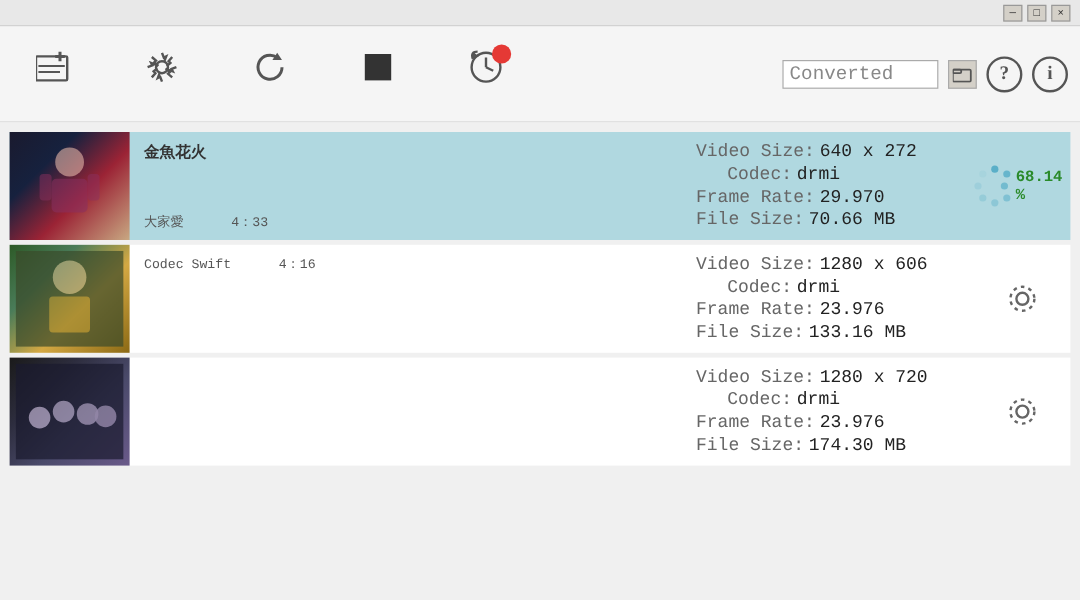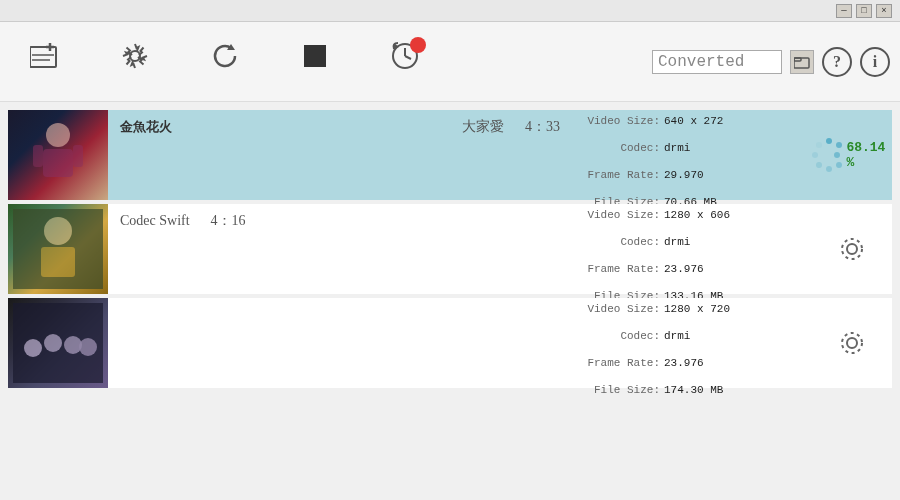--- a/index.html
+++ b/index.html
@@ -189,50 +189,49 @@
 
     
     .thumb-1 { background: linear-gradient(135deg, #1a1a2e 0%, #16213e 30%, #9b2335 60%, #c8a882 100%); }
     .thumb-2 { background: linear-gradient(135deg, #2d5a27 0%, #4a7c59 30%, #d4a843 60%, #8b6914 100%); }
     .thumb-3 { background: linear-gradient(135deg, #1a1a1a 0%, #2d2d3e 30%, #4a4a6a 60%, #6a5a8a 100%); }
 
     .file-info {
       flex: 1;
       padding: 8px 12px;
       display: flex;
-      flex-direction: row;
+      flex-direction: column;
       justify-content: space-between;
     }
     .file-title {
       font-size: 13px;
       color: #333;
       font-family: 'Courier New', monospace;
       font-weight: bold;
     }
     .file-meta {
-      font-size: 14px;
+      font-size: 11px;
       color: #555;
-      font-family: Liberation Serif, serif;
+      font-family: Liberation Mono, monospace;
     }
 
     .file-specs {
       width: 240px;
       padding: 8px;
       display: flex;
       flex-direction: column;
       justify-content: center;
       gap: 2px;
     }
     .spec-row {
-      font-size: 11px;
+      font-size: 15px;
       color: #444;
       font-family: 'Courier New', monospace;
       display: flex;
       gap: 4px;
-      margin-top: 13px;
     }
     .spec-label {
       text-align: right;
       min-width: 80px;
       color: #666;
     }
     .spec-value {
       color: #222;
     }
 

